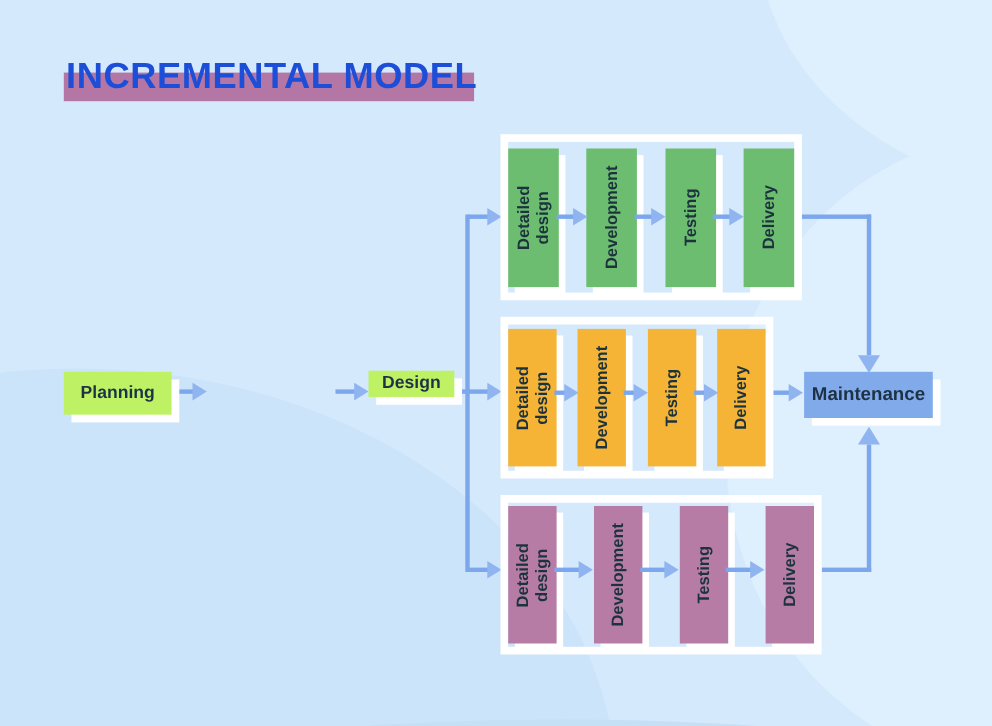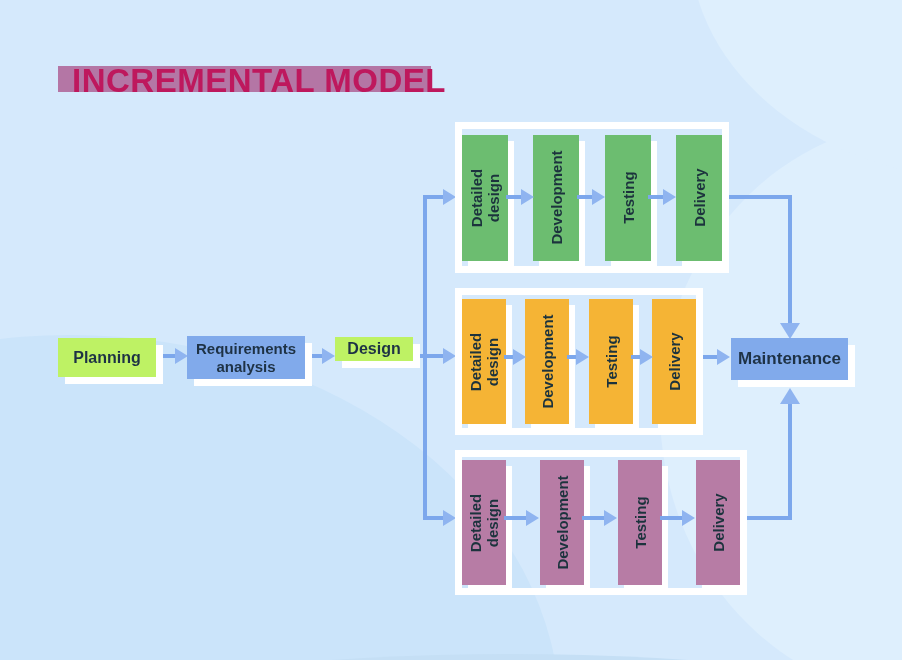--- a/index.html
+++ b/index.html
@@ -13,22 +13,22 @@
   
   .blob{position:absolute;border-radius:50%;}
   .blob-left{left:-420px;top:335px;width:980px;height:760px;background:#CBE4FA;}
   .blob-right{left:660px;top:120px;width:540px;height:580px;background:#DEEFFD;}
   .blob-top-right{left:690px;top:-290px;width:600px;height:470px;background:#DEEFFD;}
   .blob-bottom-strip{left:-240px;top:654px;width:1500px;height:420px;background:#C5DFF5;}
 
   
   .title-highlight{position:absolute;left:58px;top:66px;width:373px;height:26px;background:#B476A5;z-index:1;}
   .page-title{
-    position:absolute;left:60px;top:50px;z-index:2;margin:12px;
-    font-size:33px;font-weight:bold;color:#be185d;letter-spacing:.5px;white-space:nowrap;
+    position:absolute;left:60px;top:50px;z-index:2;margin:0;
+    font-size:33px;font-weight:bold;color:#1d4ed8;letter-spacing:.5px;white-space:nowrap;
   }
 
   
   .fbox{
     position:absolute;z-index:3;display:flex;align-items:center;justify-content:center;
     box-sizing:border-box;text-align:center;
     font-weight:bold;color:#1E3245;
     box-shadow:7px 7px 0 0 #FFFFFF;
   }
   .sky{background:#bef264;}
@@ -83,23 +83,20 @@
   <div class="blob blob-left"></div>
   <div class="blob blob-right"></div>
   <div class="blob blob-top-right"></div>
   <div class="blob blob-bottom-strip"></div>
 
   <div class="title-highlight"></div>
   <h1 class="page-title">INCREMENTAL MODEL</h1>
 
   <div class="fbox sky planning">
     <span>Planning</span>
-  </div>
-  <div class="fbox peri requirements">
-    <span>Requirements analysis</span>
   </div>
   <div class="fbox sky design">
     <span>Design</span>
   </div>
   <div class="fbox peri maintenance">
     <span>Maintenance</span>
   </div>
 
   <div class="hline" style="left:156px;top:354px;width:21px;"></div>
   <div class="head-r" style="left:175px;top:348px;"></div>

